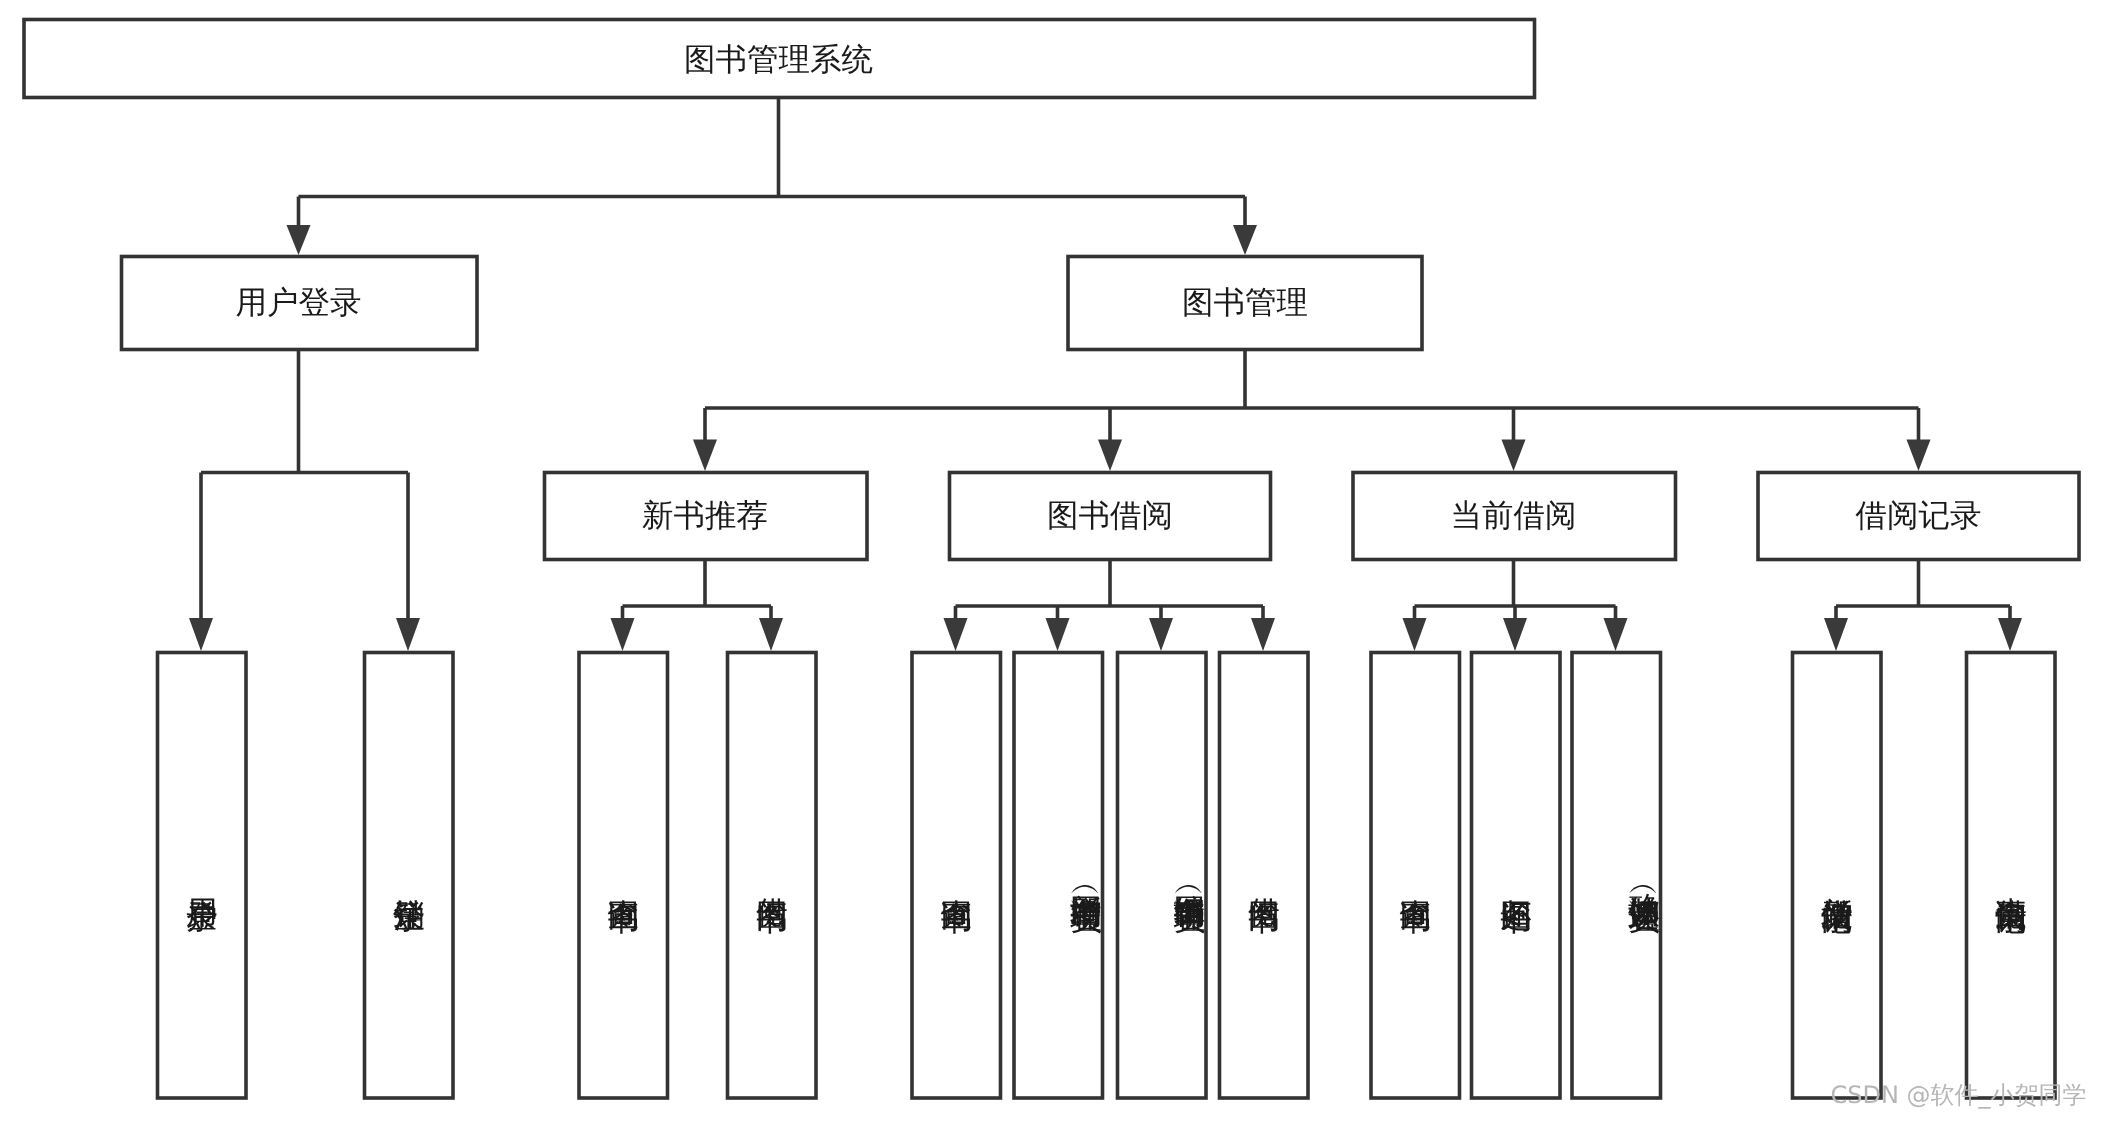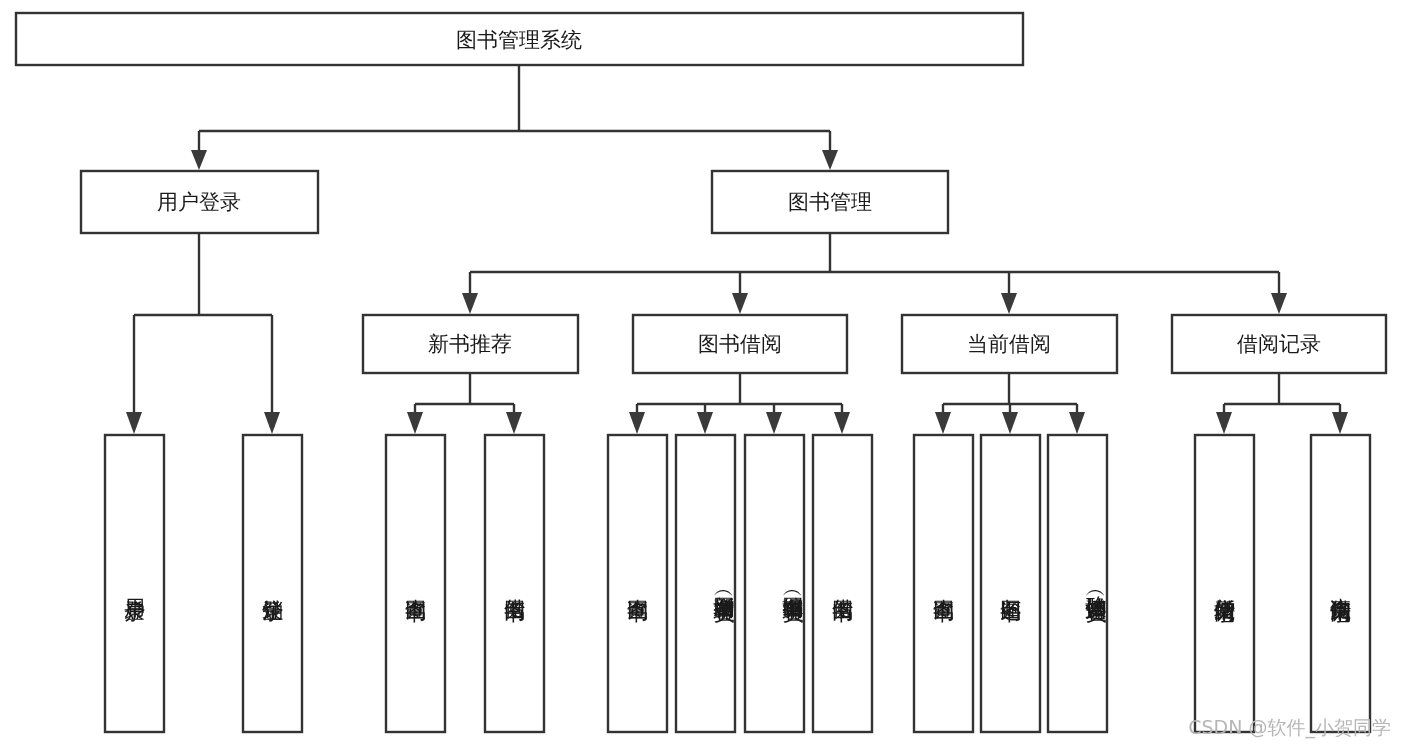--- a/index.html
+++ b/index.html
@@ -62,21 +62,21 @@
     pointer-events: none;
     display: flex;
     align-items: center;
     justify-content: center;
   }
   .watermark {
     position: absolute;
     right: 14px;
     bottom: 6px;
     font-family: "DejaVu Sans", "Liberation Sans", sans-serif;
-    font-size: 19px;
+    font-size: 16px;
     color: #b6b6b6;
     white-space: nowrap;
     user-select: none;
   }
 </style>
 </head>
 <body>
 
 <div id="diagram-root">
 

